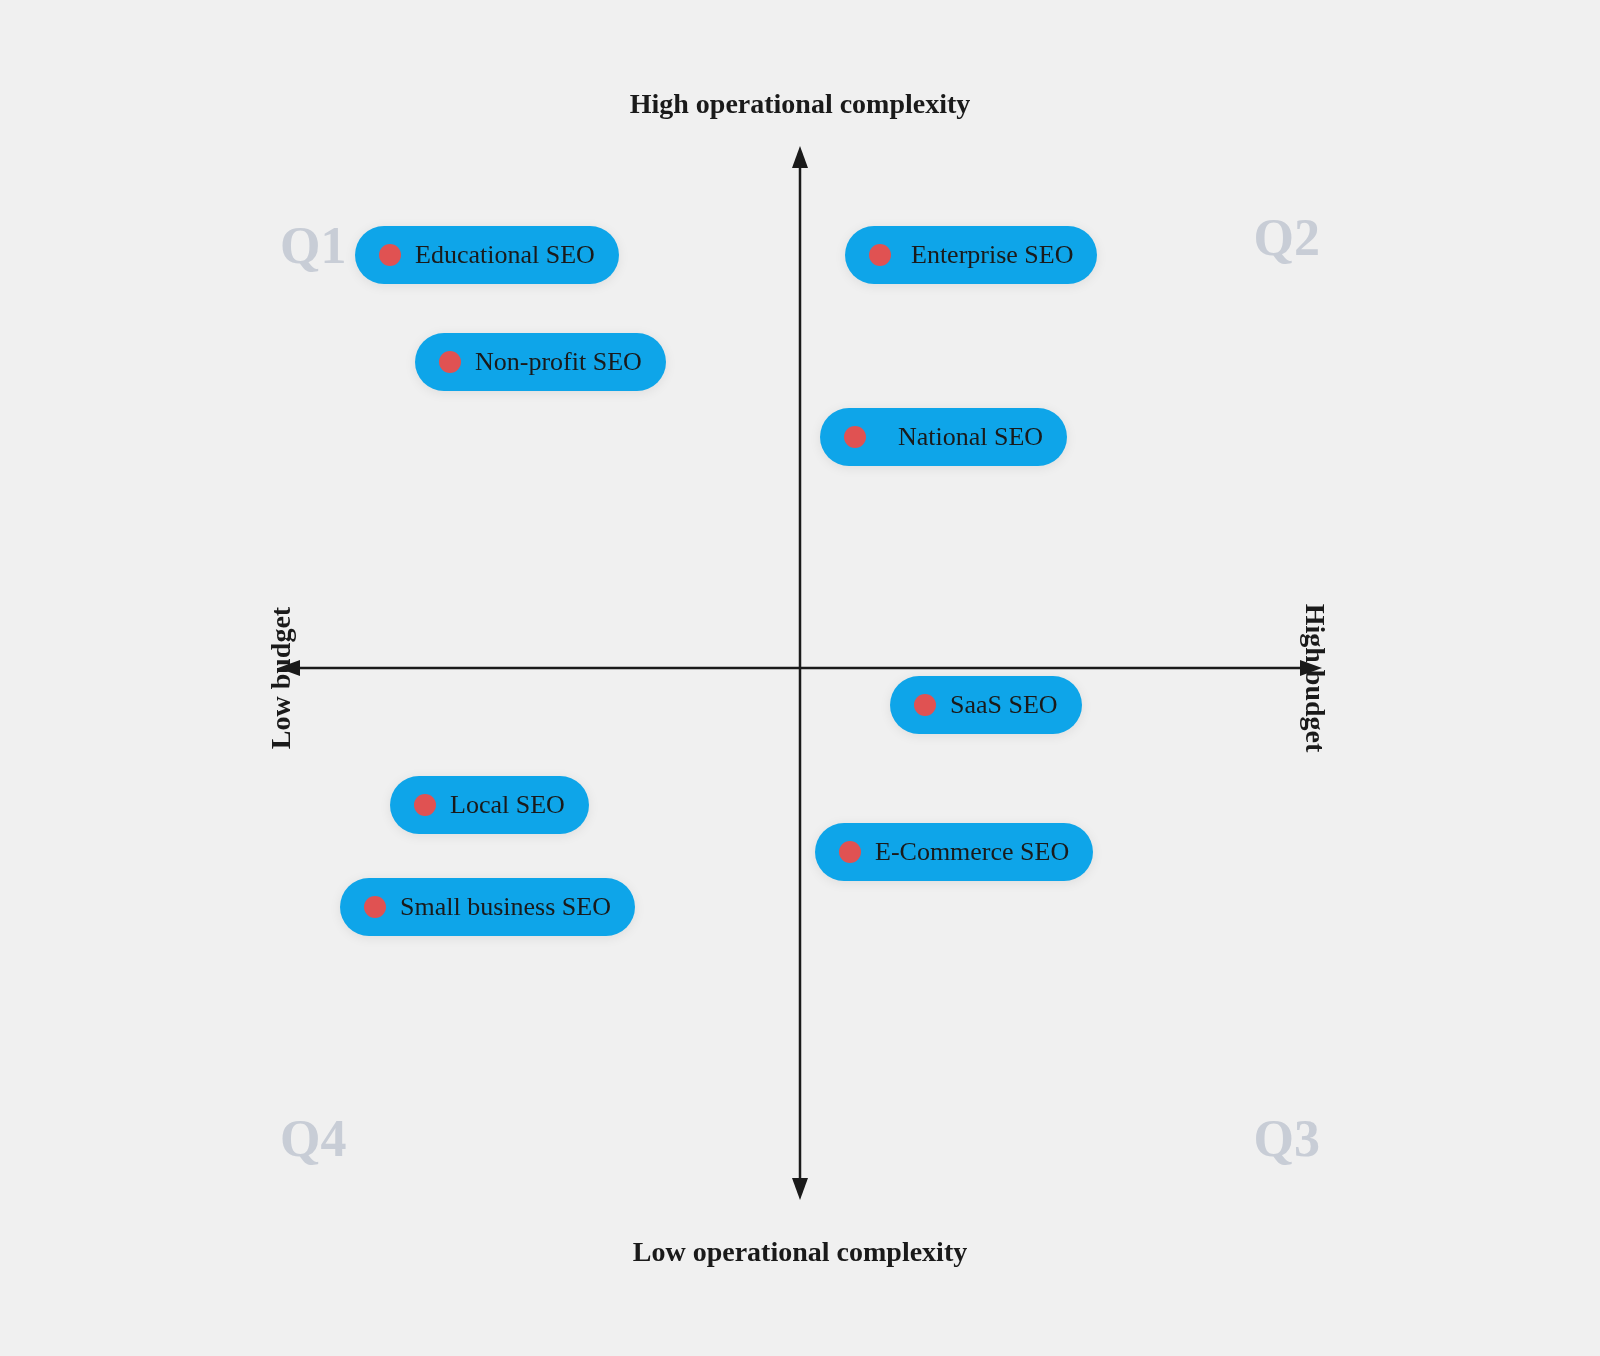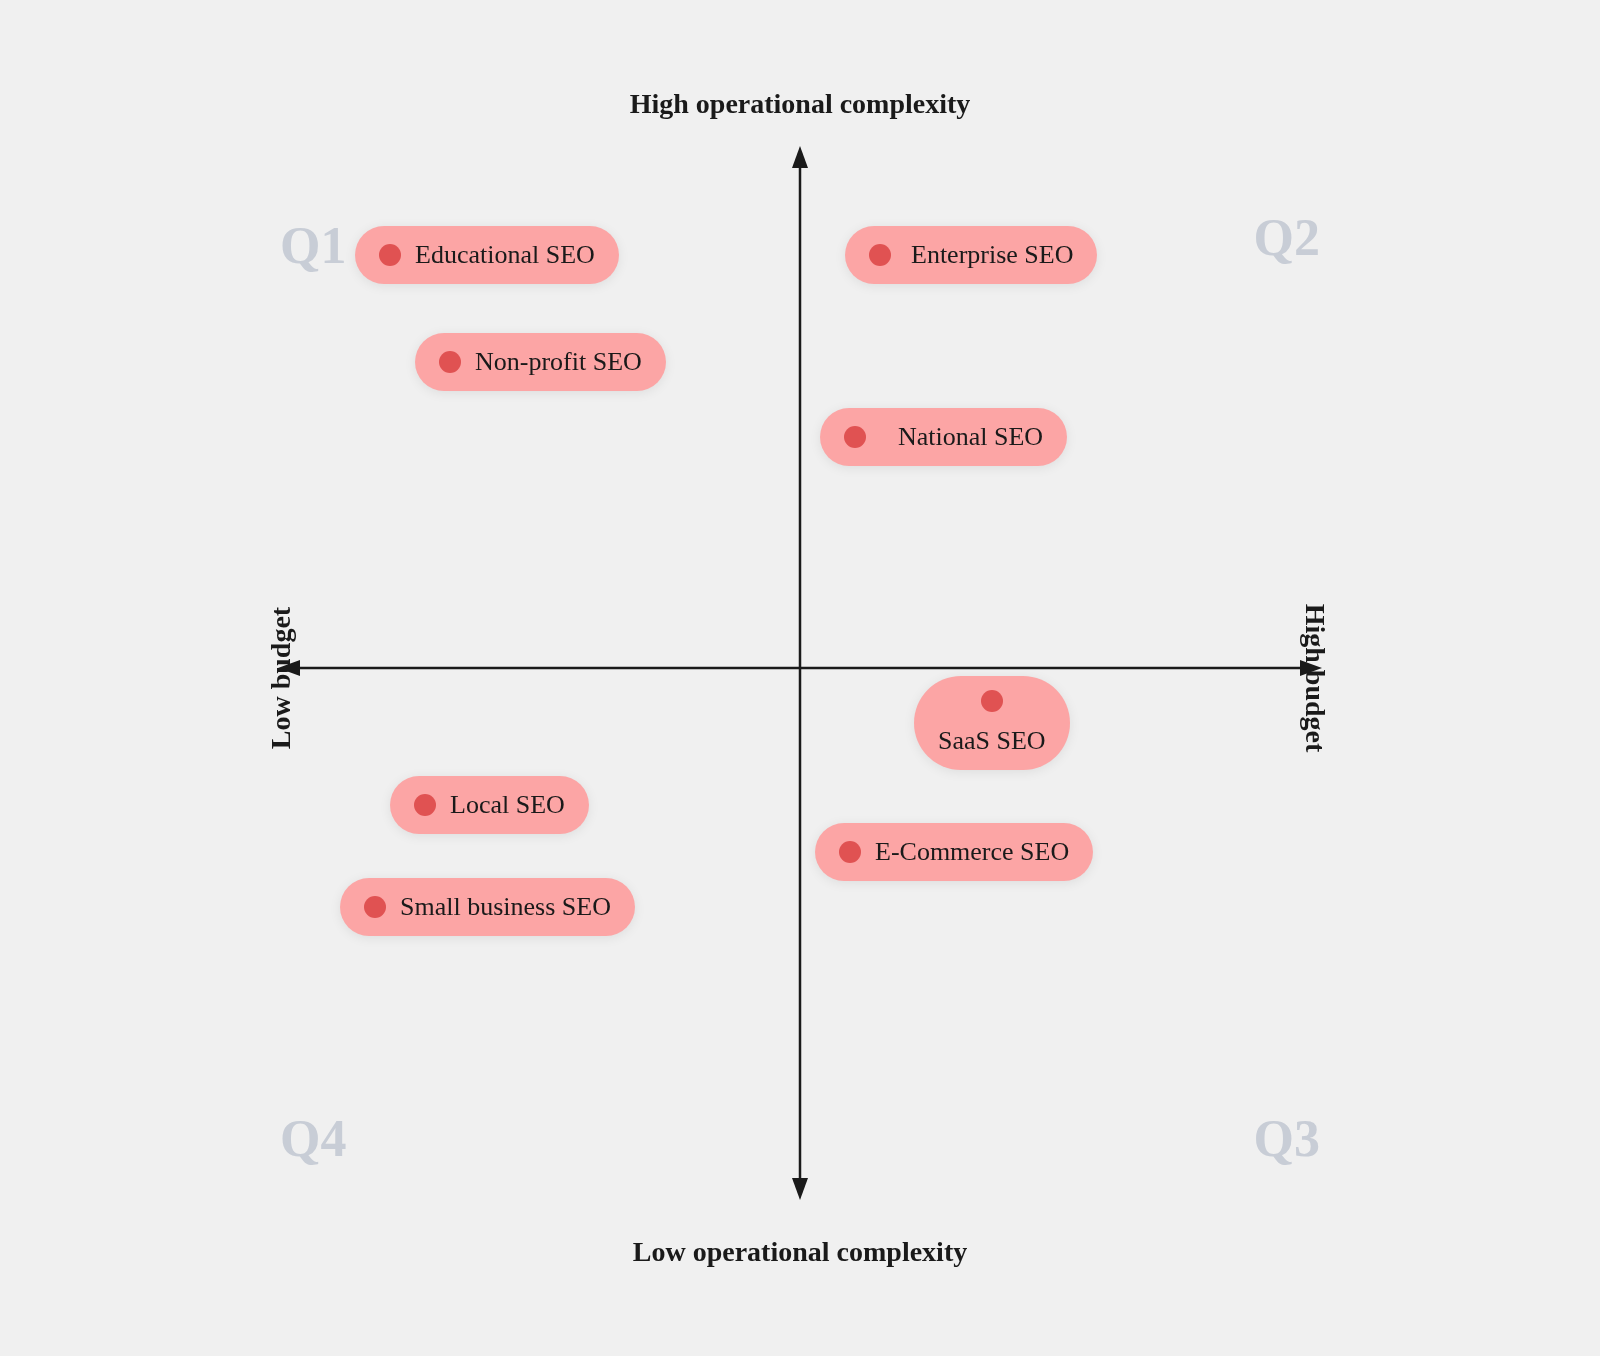--- a/index.html
+++ b/index.html
@@ -76,21 +76,21 @@
       top: 0;
       left: 0;
       width: 100%;
       height: 100%;
       pointer-events: none;
     }
 
     
     .pill {
       position: absolute;
-      background: #fca5a5;
+      background: #0ea5e9;
       border-radius: 50px;
       padding: 14px 24px;
       display: flex;
       align-items: center;
       gap: 14px;
       box-shadow: 0 2px 12px rgba(0,0,0,0.08);
       white-space: nowrap;
     }
 
     .pill-dot {
@@ -150,21 +150,21 @@
   <div class="pill" style="left:645px; top:148px;gap:20px;">
     <div class="pill-dot"></div>
     <span class="pill-label">Enterprise SEO</span>
   </div>
 
   <div class="pill" style="left:620px; top:330px;gap:32px;">
     <div class="pill-dot"></div>
     <span class="pill-label">National SEO</span>
   </div>
 
-  <div class="pill" style="left:714px; top:598px;flex-direction:column;">
+  <div class="pill" style="left:690px; top:598px;">
     <div class="pill-dot"></div>
     <span class="pill-label">SaaS SEO</span>
   </div>
 
   <div class="pill" style="left:615px; top:745px;">
     <div class="pill-dot"></div>
     <span class="pill-label">E-Commerce SEO</span>
   </div>
 
   <div class="pill" style="left:190px; top:698px;">

